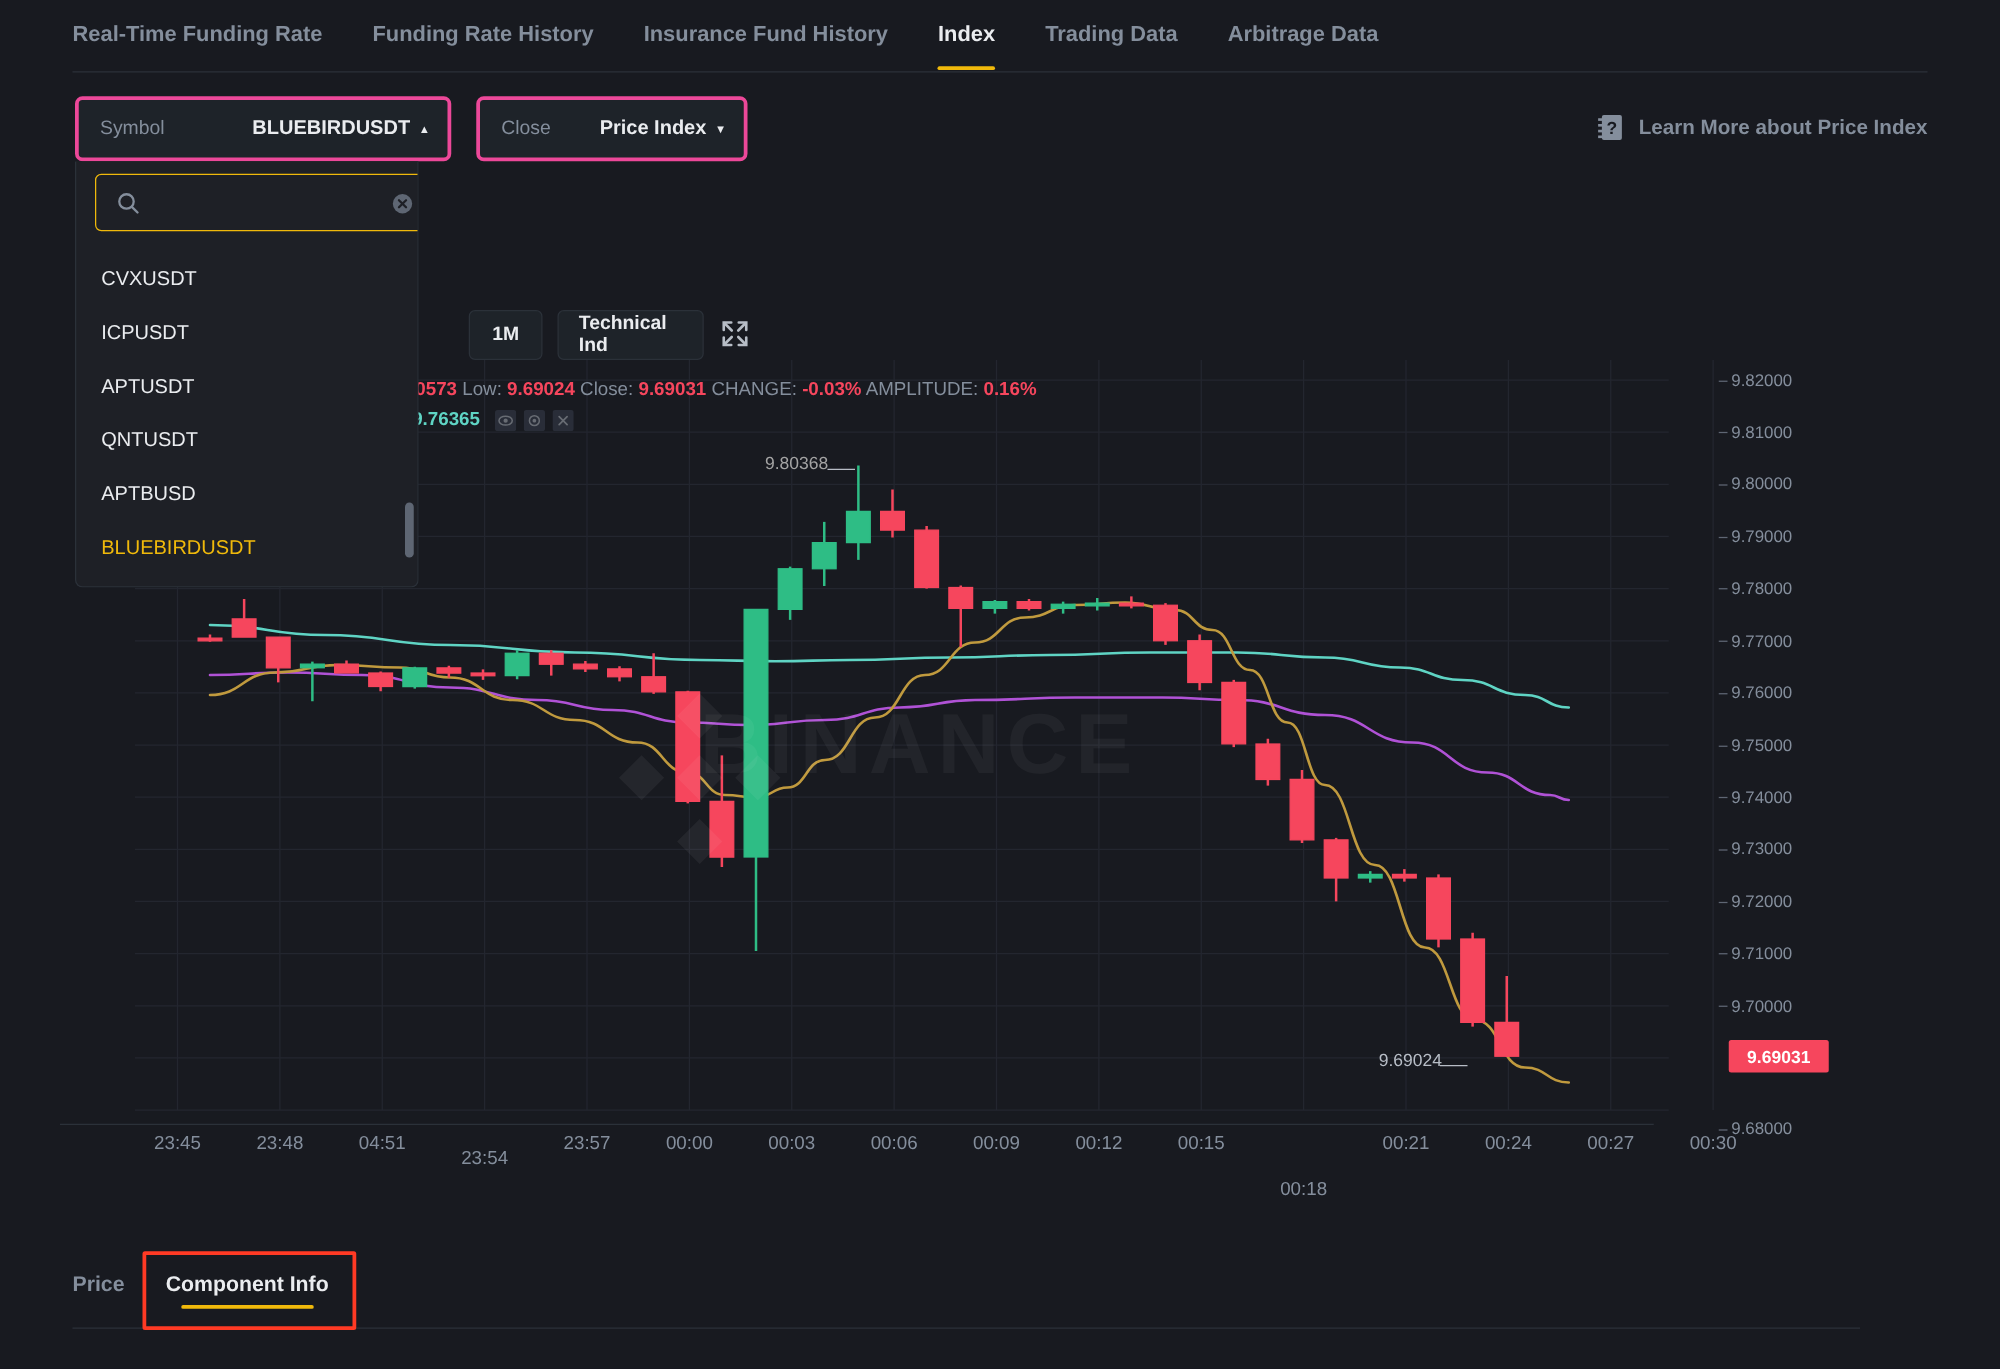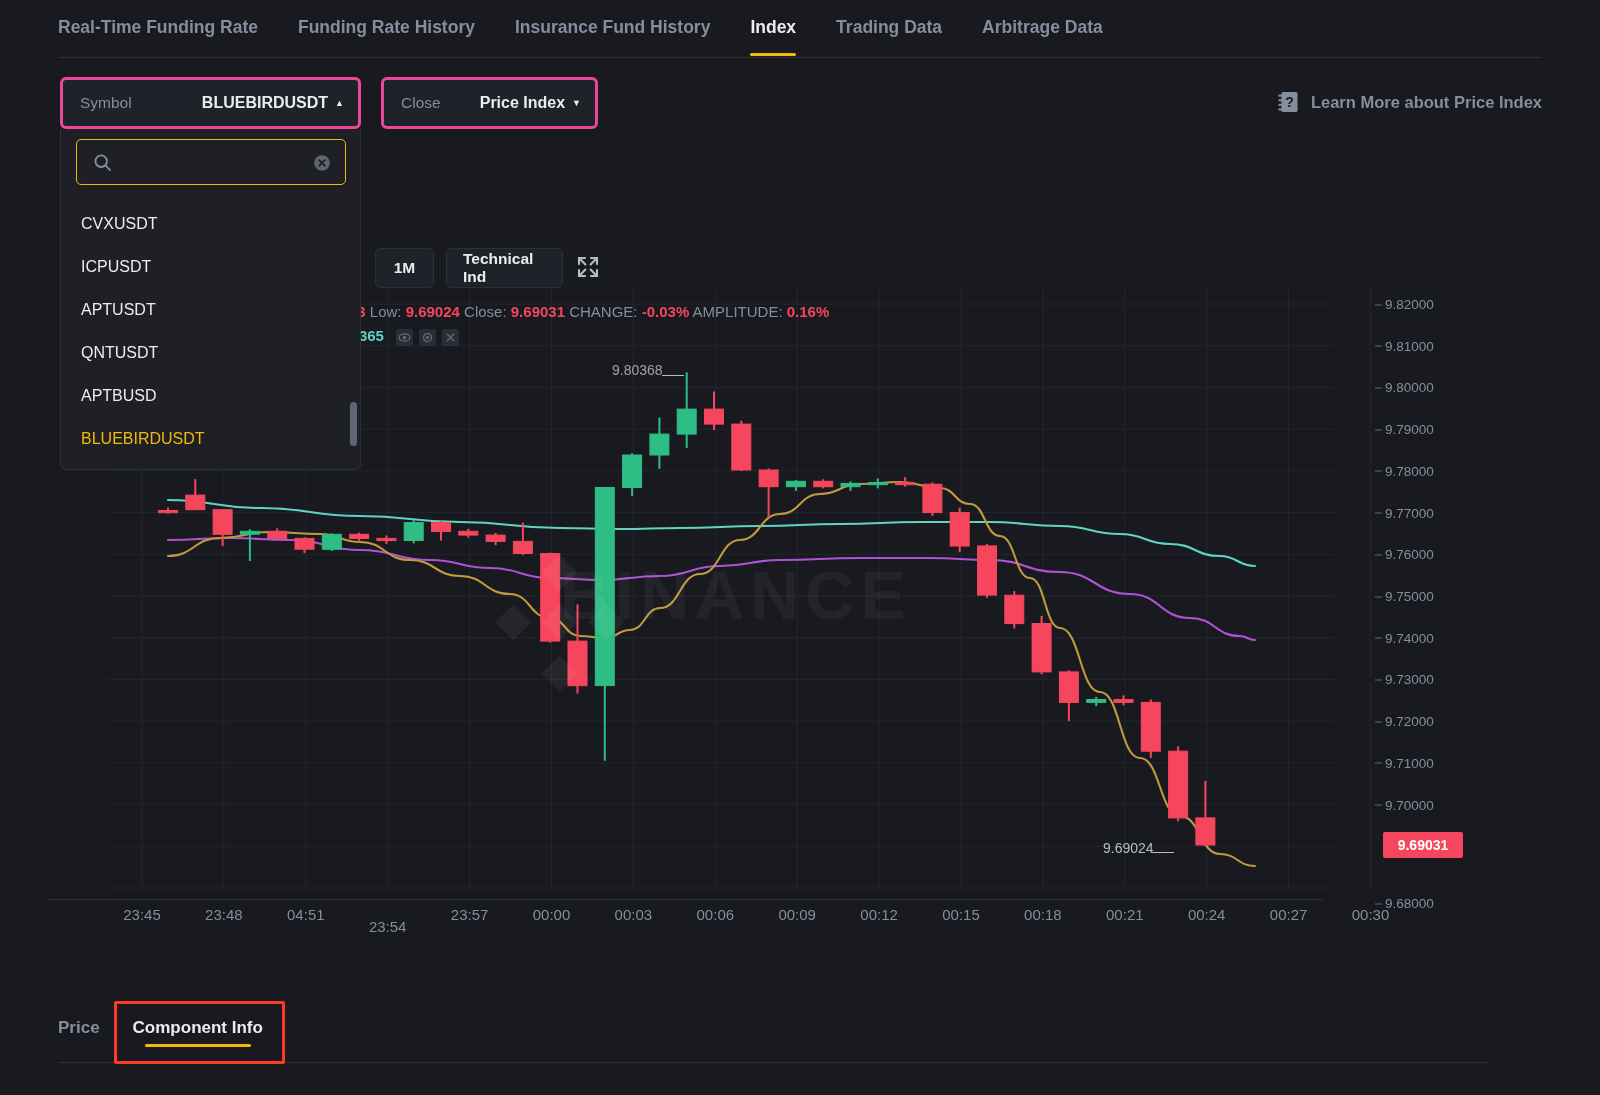--- a/index.html
+++ b/index.html
@@ -35,21 +35,21 @@
   .sel-symbol { left: 60px; top: 77px; width: 301px; }
   .sel-type   { left: 381px; top: 77px; width: 217px; }
   .sel-label { color: #848e9c; font-size: 15.5px; margin-left: 17px; }
   .sel-value { color: #eaecef; font-size: 16px; font-weight: bold; margin-left: auto; }
   .sel-caret { margin: 0 14px 0 7px; color: #eaecef; font-size: 9px; line-height: 1; }
   .caret-up::before { content: "\25B2"; }
   .caret-down::before { content: "\25BC"; }
 
   
   .dropdown {
-    position: absolute; left: 60px; top: 129px; width: 301px; height: 341px;
+    position: absolute; left: 60px; top: 129px; width: 275px; height: 341px;
     background: #1e2026; border: 1px solid #2b3139; border-top: none;
     border-radius: 0 0 6px 6px; z-index: 40; overflow: hidden;
   }
   .search-wrap {
     position: absolute; left: 15px; top: 10px; width: 270px; height: 46px;
     border: 1px solid #f0b90b; border-radius: 5px;
     display: flex; align-items: center; background: #1e2026;
   }
   .search-input {
     flex: 1; background: transparent; border: none; outline: none;
@@ -444,21 +444,21 @@
       <div class="x-tick" style="left: 163.9px;">23:48</div>
       <div class="x-tick" style="left: 245.8px;">04:51</div>
       <div class="x-tick" style="left: 327.7px; margin-top: 12px;">23:54</div>
       <div class="x-tick" style="left: 409.6px;">23:57</div>
       <div class="x-tick" style="left: 491.5px;">00:00</div>
       <div class="x-tick" style="left: 573.4px;">00:03</div>
       <div class="x-tick" style="left: 655.3px;">00:06</div>
       <div class="x-tick" style="left: 737.2px;">00:09</div>
       <div class="x-tick" style="left: 819.1px;">00:12</div>
       <div class="x-tick" style="left: 901px;">00:15</div>
-      <div class="x-tick" style="left: 982.9px;">00:18</div>
+      <div class="x-tick" style="left: 982.9px; margin-top: 37px;">00:18</div>
       <div class="x-tick" style="left: 1064.8px;">00:21</div>
       <div class="x-tick" style="left: 1146.7px;">00:24</div>
       <div class="x-tick" style="left: 1228.6px;">00:27</div>
       <div class="x-tick" style="left: 1310.5px;">00:30</div>
     </div>
 
   <div class="bot-rule"></div>
   <div class="bot-tabs" id="bot-tabs">
       <div class="bot-tab"><span>Price</span></div>
       <div class="bot-tab active"><span>Component Info</span></div>

